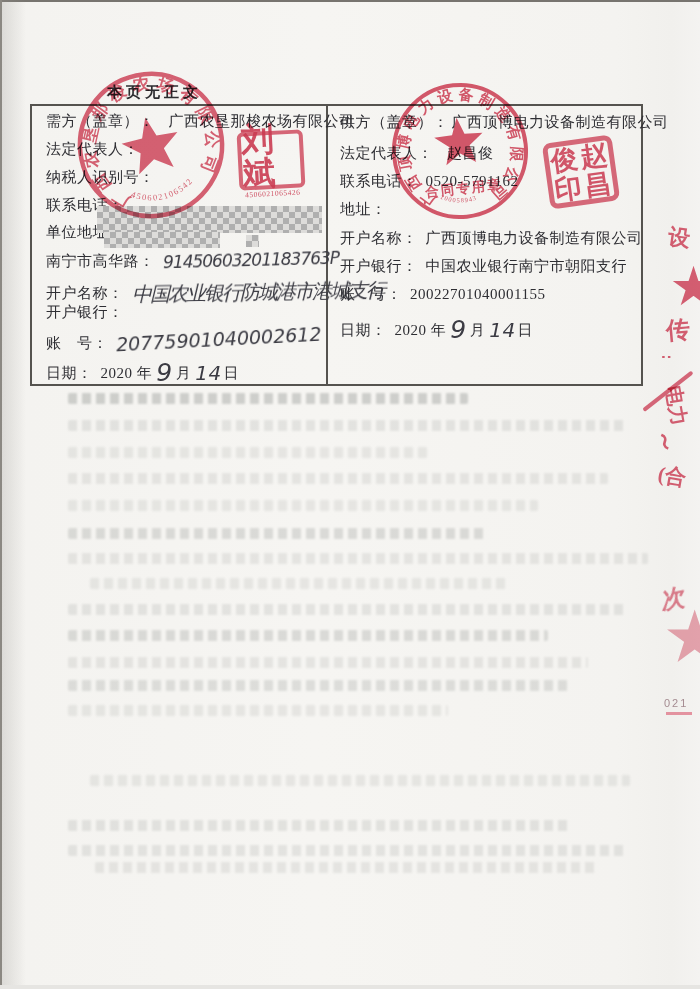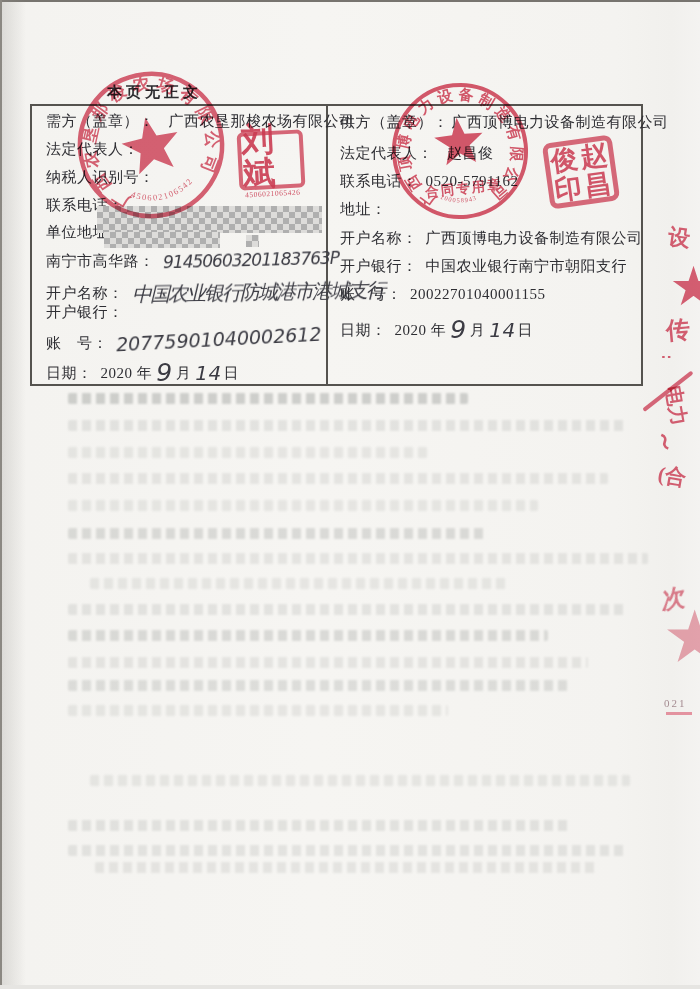--- a/index.html
+++ b/index.html
@@ -48,21 +48,21 @@
   .nameseal .serial{font-size:7.5px;font-weight:normal;letter-spacing:.5px;line-height:8px;}
   .nameseal2{position:absolute;mix-blend-mode:multiply;border:5px solid rgba(214,73,95,.8);
     border-radius:8px;display:grid;grid-template-columns:1fr 1fr;
     color:rgba(213,66,90,.88);font-weight:bold;}
   .nameseal2 span{font-size:27px;line-height:29px;text-align:center;}
 
   .ghost{position:absolute;height:11px;border-radius:2px;filter:blur(1.1px);
     background:repeating-linear-gradient(90deg,rgba(96,102,98,1) 0px,rgba(96,102,98,1) 9px,transparent 9px,transparent 14px);}
 
   .frag{position:absolute;color:rgba(215,70,95,.85);mix-blend-mode:multiply;font-weight:bold;}
-  .frag-code{position:absolute;color:#a58c92;font-family:Liberation Serif, serif;
+  .frag-code{position:absolute;color:#a58c92;font-family:Liberation Sans, sans-serif;
     font-size:11px;letter-spacing:2px;}
   .frag-dash{position:absolute;background:rgba(215,70,95,.55);}
   .stroke-diag{position:absolute;width:3.5px;height:62px;background:rgba(215,70,95,.8);
     transform:rotate(52deg);border-radius:2px;mix-blend-mode:multiply;}
 </style>
 </head>
 <body>
 
 <div class="page">
 

